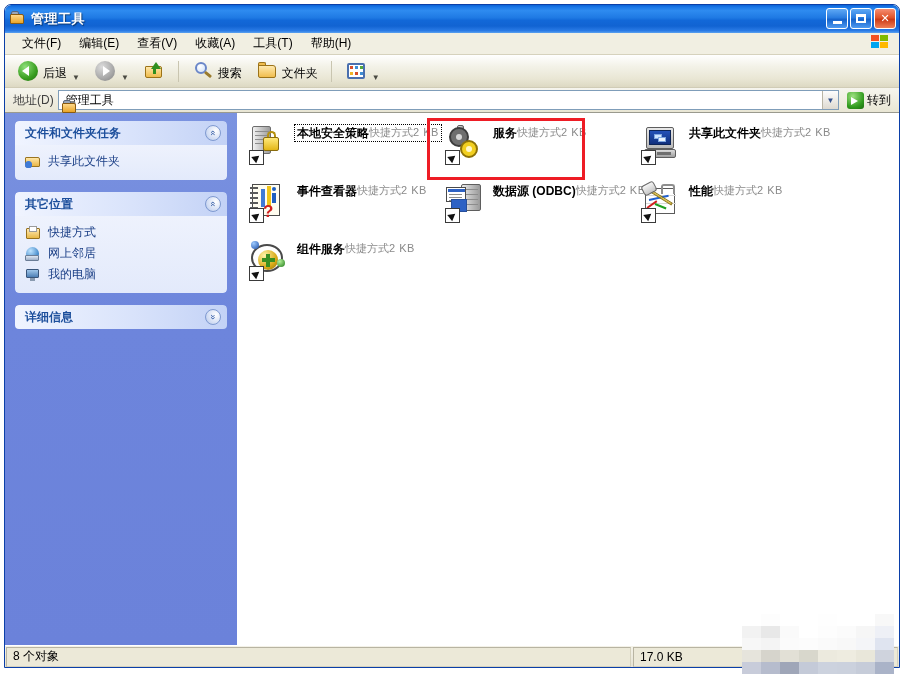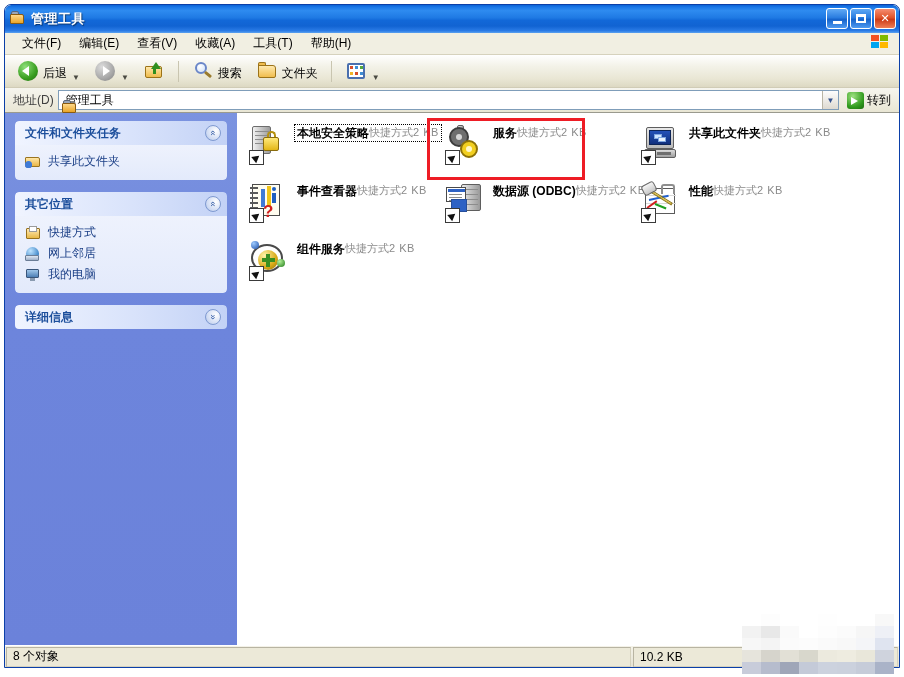--- a/index.html
+++ b/index.html
@@ -750,21 +750,21 @@
         </div>
 
       </div>
 
       <div id="red-highlight" style="left:189px; top:5px; width:158px; height:62px;"></div>
     </div>
   </div>
 
   <div id="statusbar">
     <div class="sb-cell sb-obj">8 个对象</div>
-    <div class="sb-cell sb-size">10.2 KB</div>
+    <div class="sb-cell sb-size">17.0 KB</div>
     <div class="sb-cell sb-rest"></div>
   </div>
 
 </div>
 
 <div id="mosaic">
   <div class="mrow">
     <div class="mcell" style="background:#ffffff"></div>
       <div class="mcell" style="background:#fdfdfd"></div>
     <div class="mcell" style="background:#ffffff"></div>

